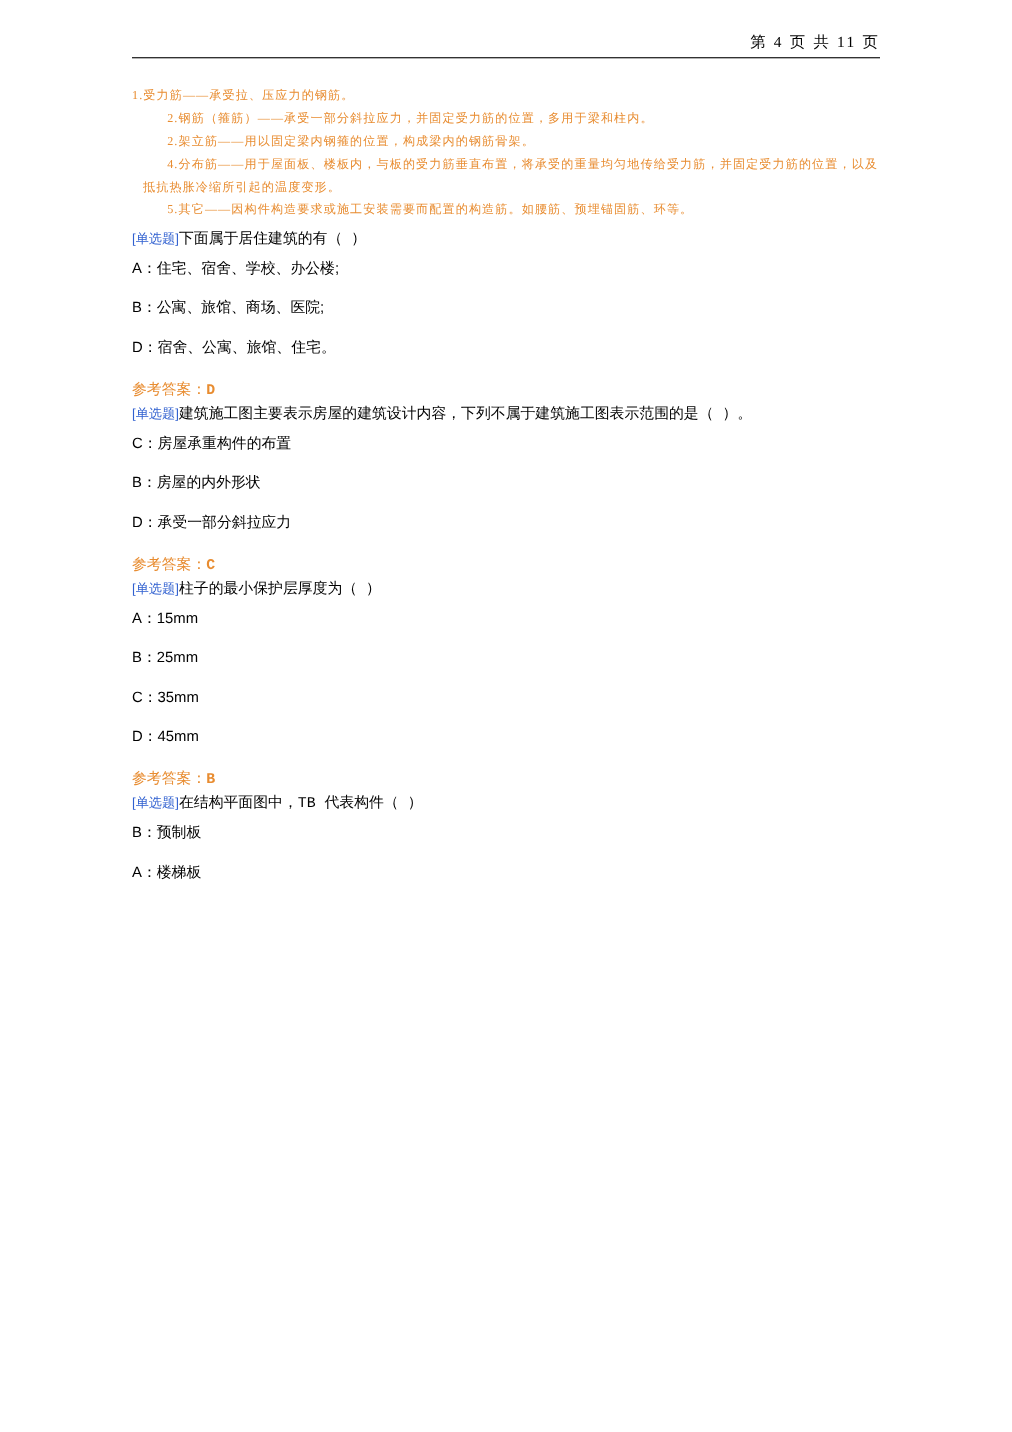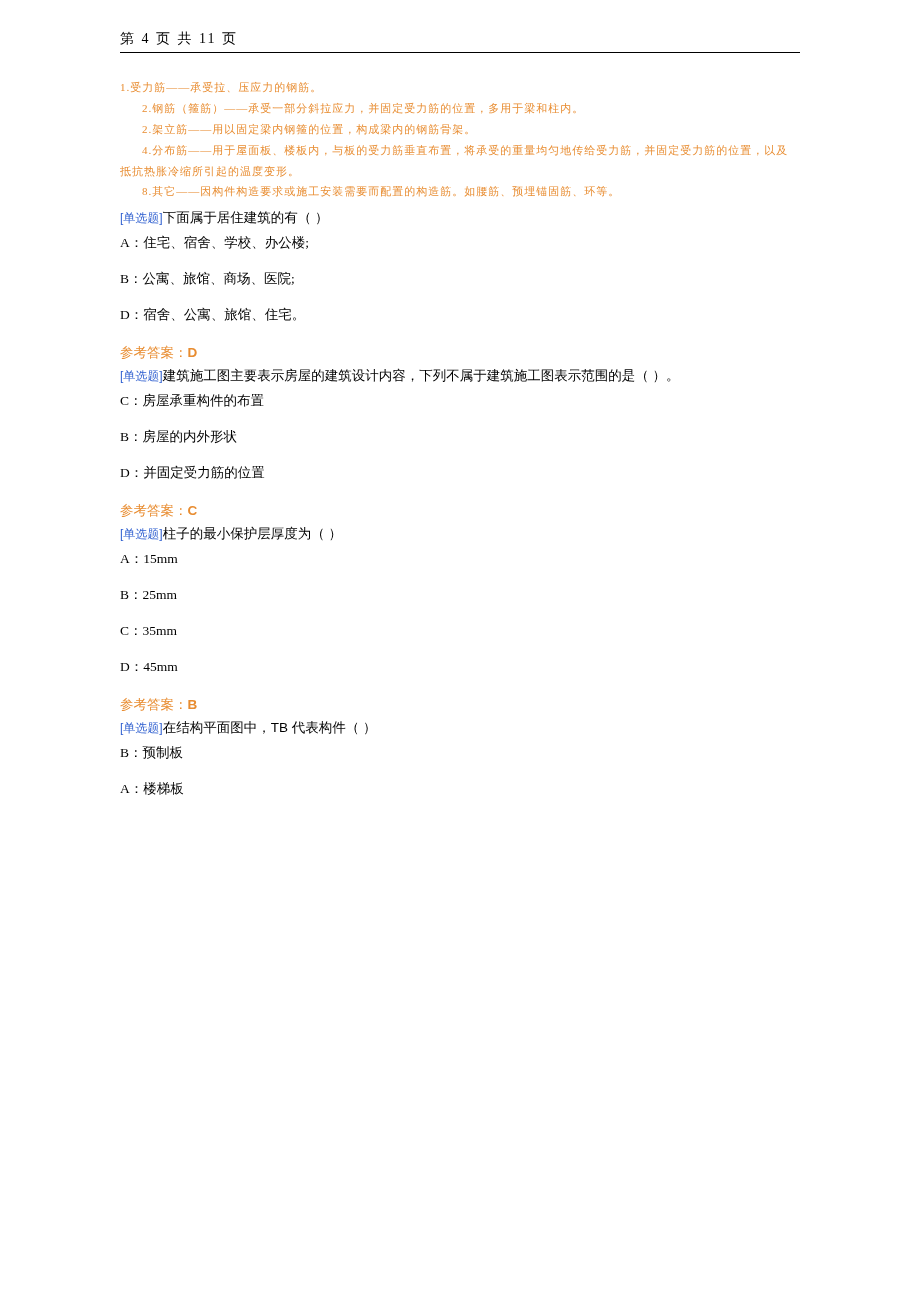--- a/index.html
+++ b/index.html
@@ -7,89 +7,90 @@
     margin: 0;
     background: #fff;
     font-family: "SimSun", "宋体", "Songti SC", serif;
     width: 920px;
     padding: 0;
   }
   .page {
     padding: 30px 120px 40px 120px;
   }
   .header {
-    text-align: left;
+    text-align: right;
     font-size: 14px;
     letter-spacing: 2px;
     margin-bottom: 4px;
     font-family: "SimSun", serif;
   }
   .hr {
     border-top: 1px solid #000;
     margin: 0 0 24px 0;
   }
   .explain {
     color: #E88C30;
     font-size: 11px;
     line-height: 1.9;
     margin-bottom: 6px;
     letter-spacing: 1px;
   }
   .explain .line1 { }
   .explain .indent {
     text-indent: 2em;
     display: block;
+    margin-left: 10px;
   }
   .tag {
     color: #3060D0;
     font-size: 12px;
     font-family: "Microsoft YaHei", Arial, sans-serif;
   }
   .qtext {
     color: #000;
     font-size: 13.5px;
-    font-family: Liberation Sans, sans-serif;
+    font-family: Liberation Mono, monospace;
     line-height: 1.4;
   }
   .qrow {
     margin-top: 2px;
     font-family: "Microsoft YaHei", Arial, sans-serif;
   }
   .opt {
     font-size: 13.5px;
     color: #000;
     margin-top: 6px;
     margin-bottom: 18px;
-    font-family: Liberation Serif, serif;
+    font-family: Liberation Sans, sans-serif;
   }
   .opt:last-of-type { margin-bottom: 14px; }
   .optgroup .opt:last-child { margin-bottom: 20px; }
   .answer {
     color: #E88C30;
     font-size: 13.5px;
     margin-bottom: 4px;
-    font-family: Liberation Sans, sans-serif;
+    font-family: Liberation Mono, monospace;
   }
   .answer b { font-weight: bold; }
   .qblock { margin-bottom: 4px; }
 </style>
 </head>
 <body>
 
 <div class="page">
 
   <div class="header">第 4 页 共 11 页</div>
   <div class="hr"></div>
 
   <div class="explain">
     <span class="line1">1.受力筋——承受拉、压应力的钢筋。</span><br>
     <span class="indent">2.钢筋（箍筋）——承受一部分斜拉应力，并固定受力筋的位置，多用于梁和柱内。</span>
     <span class="indent">2.架立筋——用以固定梁内钢箍的位置，构成梁内的钢筋骨架。</span>
     <span class="indent">4.分布筋——用于屋面板、楼板内，与板的受力筋垂直布置，将承受的重量均匀地传给受力筋，并固定受力筋的位置，以及抵抗热胀冷缩所引起的温度变形。</span>
-    <span class="indent">8.其它——因构件构造要求或施工安装需要而配置的构造筋。如腰筋、预埋锚固筋、环等。</span>
+    <span class="indent">5.其它——因构件构造要求或施工安装需要而配置的构造筋。如腰筋、预埋锚固筋、环等。</span>
   </div>
 
   <div class="qblock">
     <div class="qrow">
       <span class="tag">[单选题]</span><span class="qtext">下面属于居住建筑的有（ ）</span>
     </div>
     <div class="optgroup">
       <div class="opt">A：住宅、宿舍、学校、办公楼;</div>
       <div class="opt">B：公寓、旅馆、商场、医院;</div>
       <div class="opt">D：宿舍、公寓、旅馆、住宅。</div>
@@ -99,21 +100,21 @@
     </div>
   </div>
 
   <div class="qblock">
     <div class="qrow">
       <span class="tag">[单选题]</span><span class="qtext">建筑施工图主要表示房屋的建筑设计内容，下列不属于建筑施工图表示范围的是（ ）。</span>
     </div>
     <div class="optgroup">
       <div class="opt">C：房屋承重构件的布置</div>
       <div class="opt">B：房屋的内外形状</div>
-      <div class="opt">D：并固定受力筋的位置</div>
+      <div class="opt">D：承受一部分斜拉应力</div>
     </div>
     <div class="answer">
       <span>参考答案：</span><b>C</b>
     </div>
   </div>
 
   <div class="qblock">
     <div class="qrow">
       <span class="tag">[单选题]</span><span class="qtext">柱子的最小保护层厚度为（ ）</span>
     </div>

